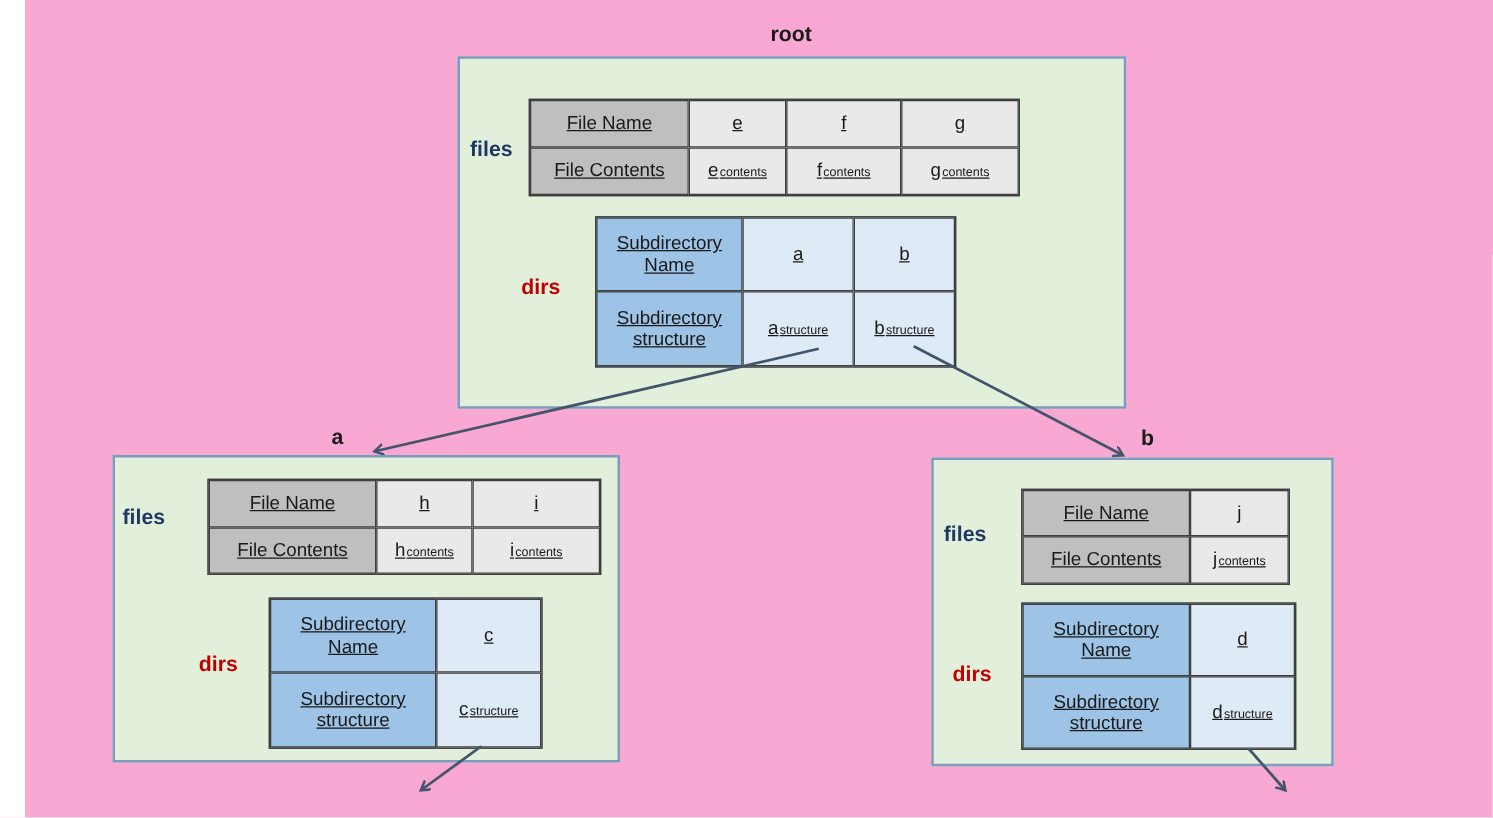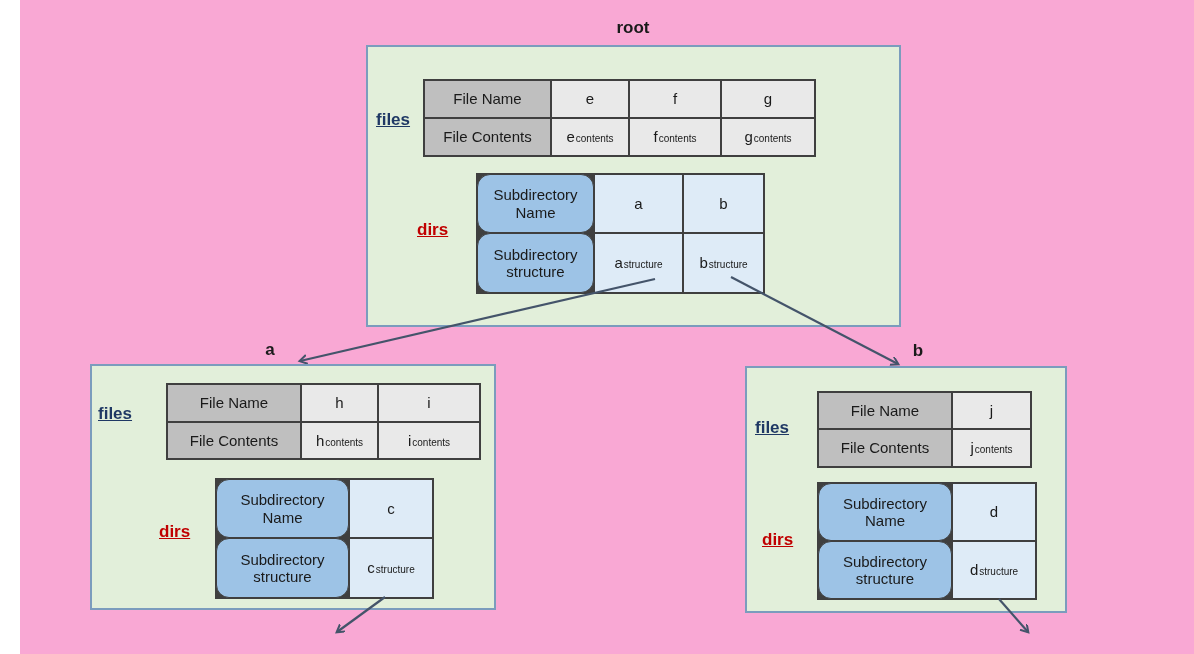--- a/index.html
+++ b/index.html
@@ -8,35 +8,36 @@
     font-family:"Liberation Sans", sans-serif; overflow:hidden;margin-left:20px;
   }
   .node-box {
     position:absolute; background:#e2efda; border:2px solid #7b9cbd;
     box-sizing:border-box;
   }
   .node-title {
     position:absolute; transform:translateX(-50%);
     font-size:17px; font-weight:bold; color:#1a1a1a;
   }
-  .row-label { position:absolute; font-size:17px; font-weight:bold;text-decoration:underline; }
+  .row-label { position:absolute; font-size:17px; font-weight:bold; }
   .files-label { color:#1f3864; }
   .dirs-label  { color:#c00000;text-align:center; }
   .tbl {
     position:absolute; display:grid; border:1px solid #3f3f3f; background:#3f3f3f;
   }
   .cell {
     border:1px solid #3f3f3f; box-sizing:border-box;
     display:flex; align-items:center; justify-content:center;
     font-size:15px; color:#1a1a1a; text-align:center; line-height:1.15;
     padding:1px 3px;
+    text-decoration:underline;
   }
   .files-tbl .hdr { background:#bfbfbf; }
   .files-tbl .val { background:#e9e9e9; }
-  .dirs-tbl  .hdr { background:#9dc3e6;border-radius:13px; }
+  .dirs-tbl  .hdr { background:#9dc3e6; }
   .dirs-tbl  .val { background:#deebf7; }
   sub { font-size:10px; line-height:1; margin-left:1px; transform:translateY(2px); }
   .arrows {
     position:absolute; left:0; top:0; width:1194px; height:654px;
     pointer-events:none; z-index:5;
   }
 </style>
 </head>
 <body>
 

